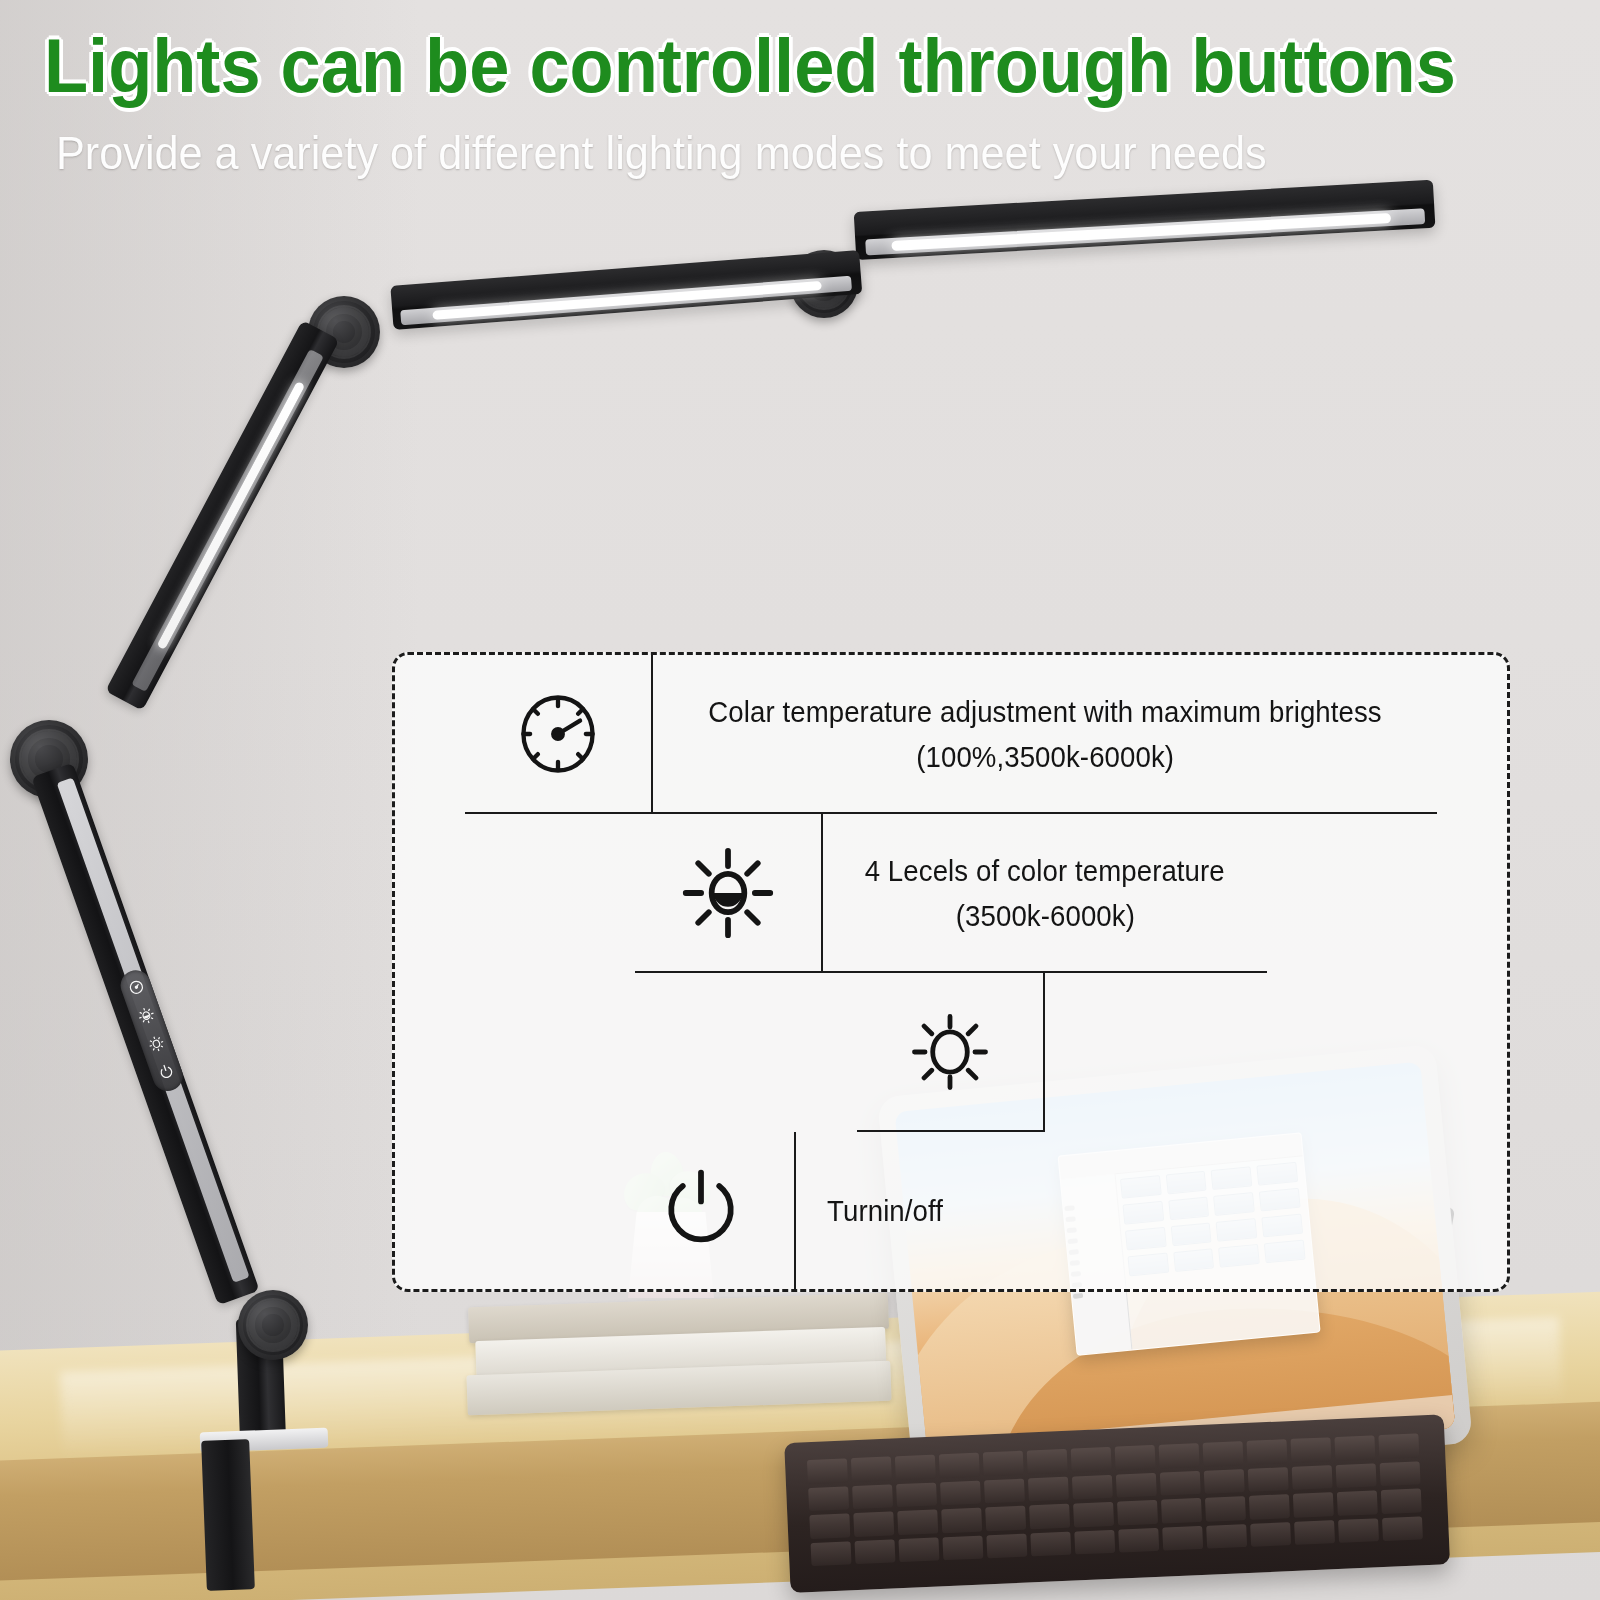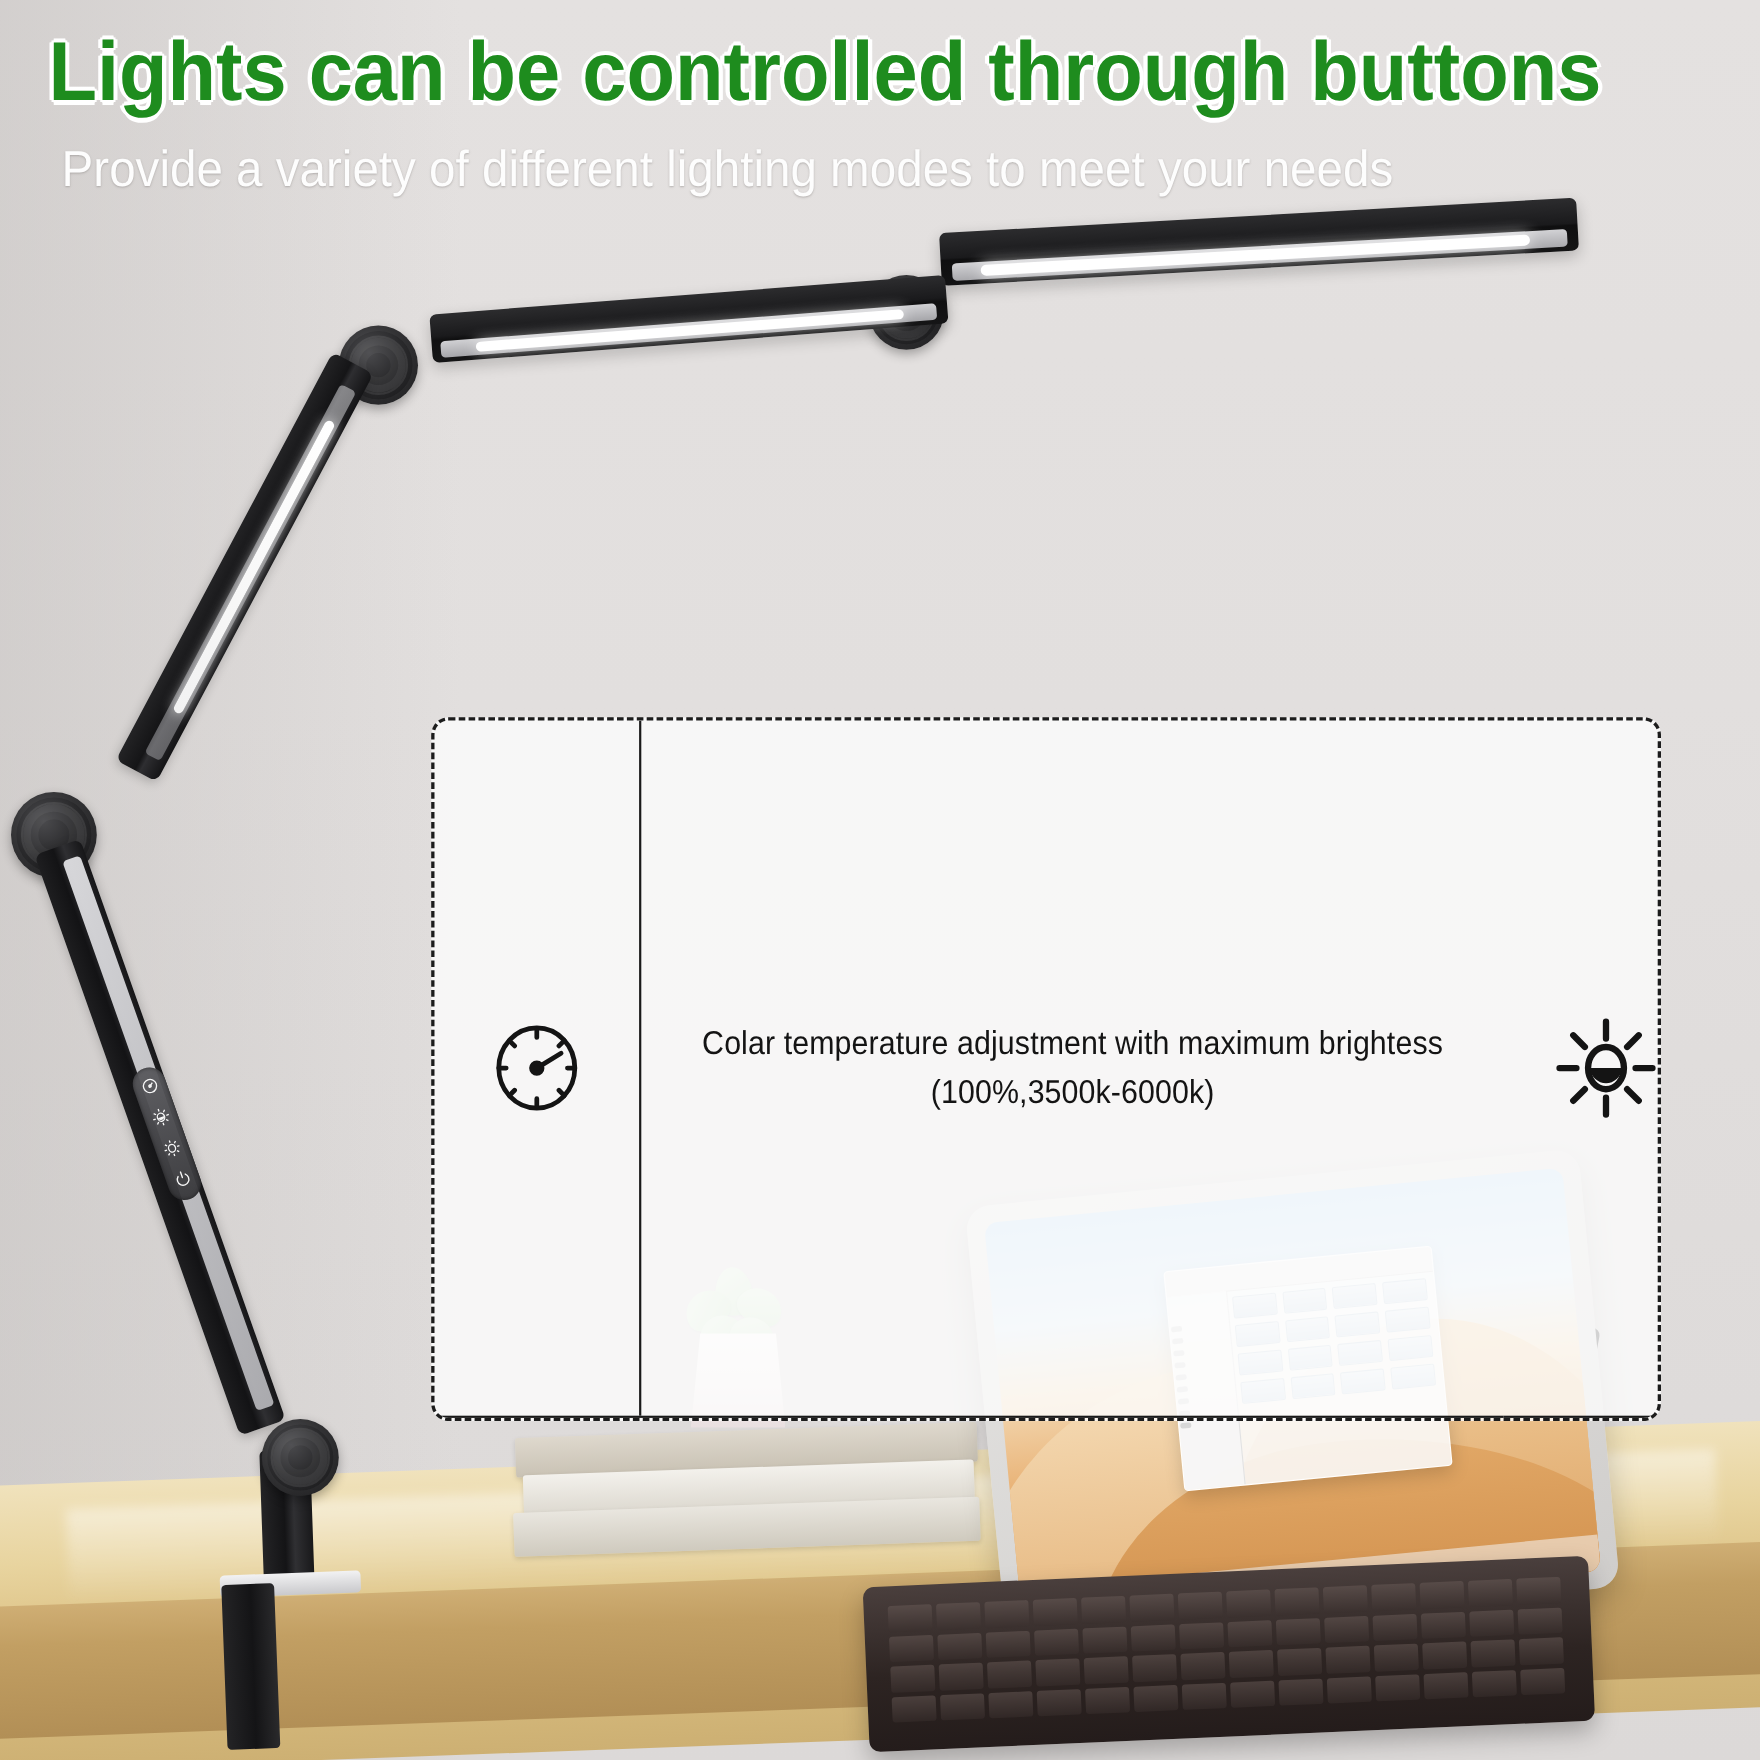--- a/index.html
+++ b/index.html
@@ -140,21 +140,21 @@
     display:grid;grid-template-columns:repeat(14,1fr);grid-auto-rows:1fr;gap:4px;opacity:.5;}
   .key{background:linear-gradient(180deg,#6b5d59,#3a302e);border-radius:3px;}
   .tab-stand{position:absolute;left:400px;top:150px;width:120px;height:330px;
     transform:rotate(9deg) skewX(-7deg);border-radius:8px;
     background:linear-gradient(110deg,#3a3a3c,#202022);}
 
   
   .panel{position:absolute;left:392px;top:652px;width:1118px;height:640px;
     border:3px dashed #1c1c1c;border-radius:16px;
     background:rgba(252,252,252,.80);box-sizing:border-box;
-    display:flex;flex-direction:row;overflow:hidden;}
+    display:flex;flex-direction:column;overflow:hidden;align-items:center;}
   .prow{flex:1;display:flex;align-items:stretch;border-bottom:2px solid #1a1a1a;}
   .prow:last-child{border-bottom:none;}
   .picon{width:186px;display:flex;align-items:center;justify-content:center;
     border-right:2px solid #1a1a1a;}
   .picon svg{width:96px;height:96px;display:block;}
   .ptext{flex:1;display:flex;flex-direction:column;align-items:center;justify-content:center;
     padding:0 26px;text-align:center;color:#141414;}
   .ptext .l1{font-size:30px;line-height:1.5;letter-spacing:.1px;
     transform:scaleX(.92);transform-origin:center;white-space:nowrap;}
   .ptext .l2{font-size:30px;line-height:1.5;letter-spacing:.1px;
@@ -380,20 +380,24 @@
     </div>
 
     <div class="prow">
       <div class="picon">
         <svg viewBox="0 0 100 100" fill="none" stroke="#141414" stroke-width="6" stroke-linecap="round">
           <ellipse cx="50" cy="50" rx="17" ry="20"></ellipse>
           <path d="M50 6v16M50 78v16M6 50h16M78 50h16M19 19l11 11M70 70l11 11M81 19L70 30M30 70l-11 11"></path>
           <path d="M34 50a16.5 19 0 0 0 32 0z" fill="#141414" stroke="none"></path>
         </svg>
       </div>
+      <div class="ptext">
+        <div class="l1">4 Lecels of color temperature</div>
+        <div class="l2">(3500k-6000k)</div>
+      </div>
     </div>
 
     <div class="prow">
       <div class="picon">
         <svg viewBox="0 0 100 100" fill="none" stroke="#141414" stroke-width="5" stroke-linecap="round">
           <ellipse cx="50" cy="50" rx="18" ry="21"></ellipse>
           <path d="M50 13v11M50 76v11M13 50h11M76 50h11M23 23l8 8M69 69l8 8M77 23l-8 8M31 69l-8 8"></path>
         </svg>
       </div>
     </div>

